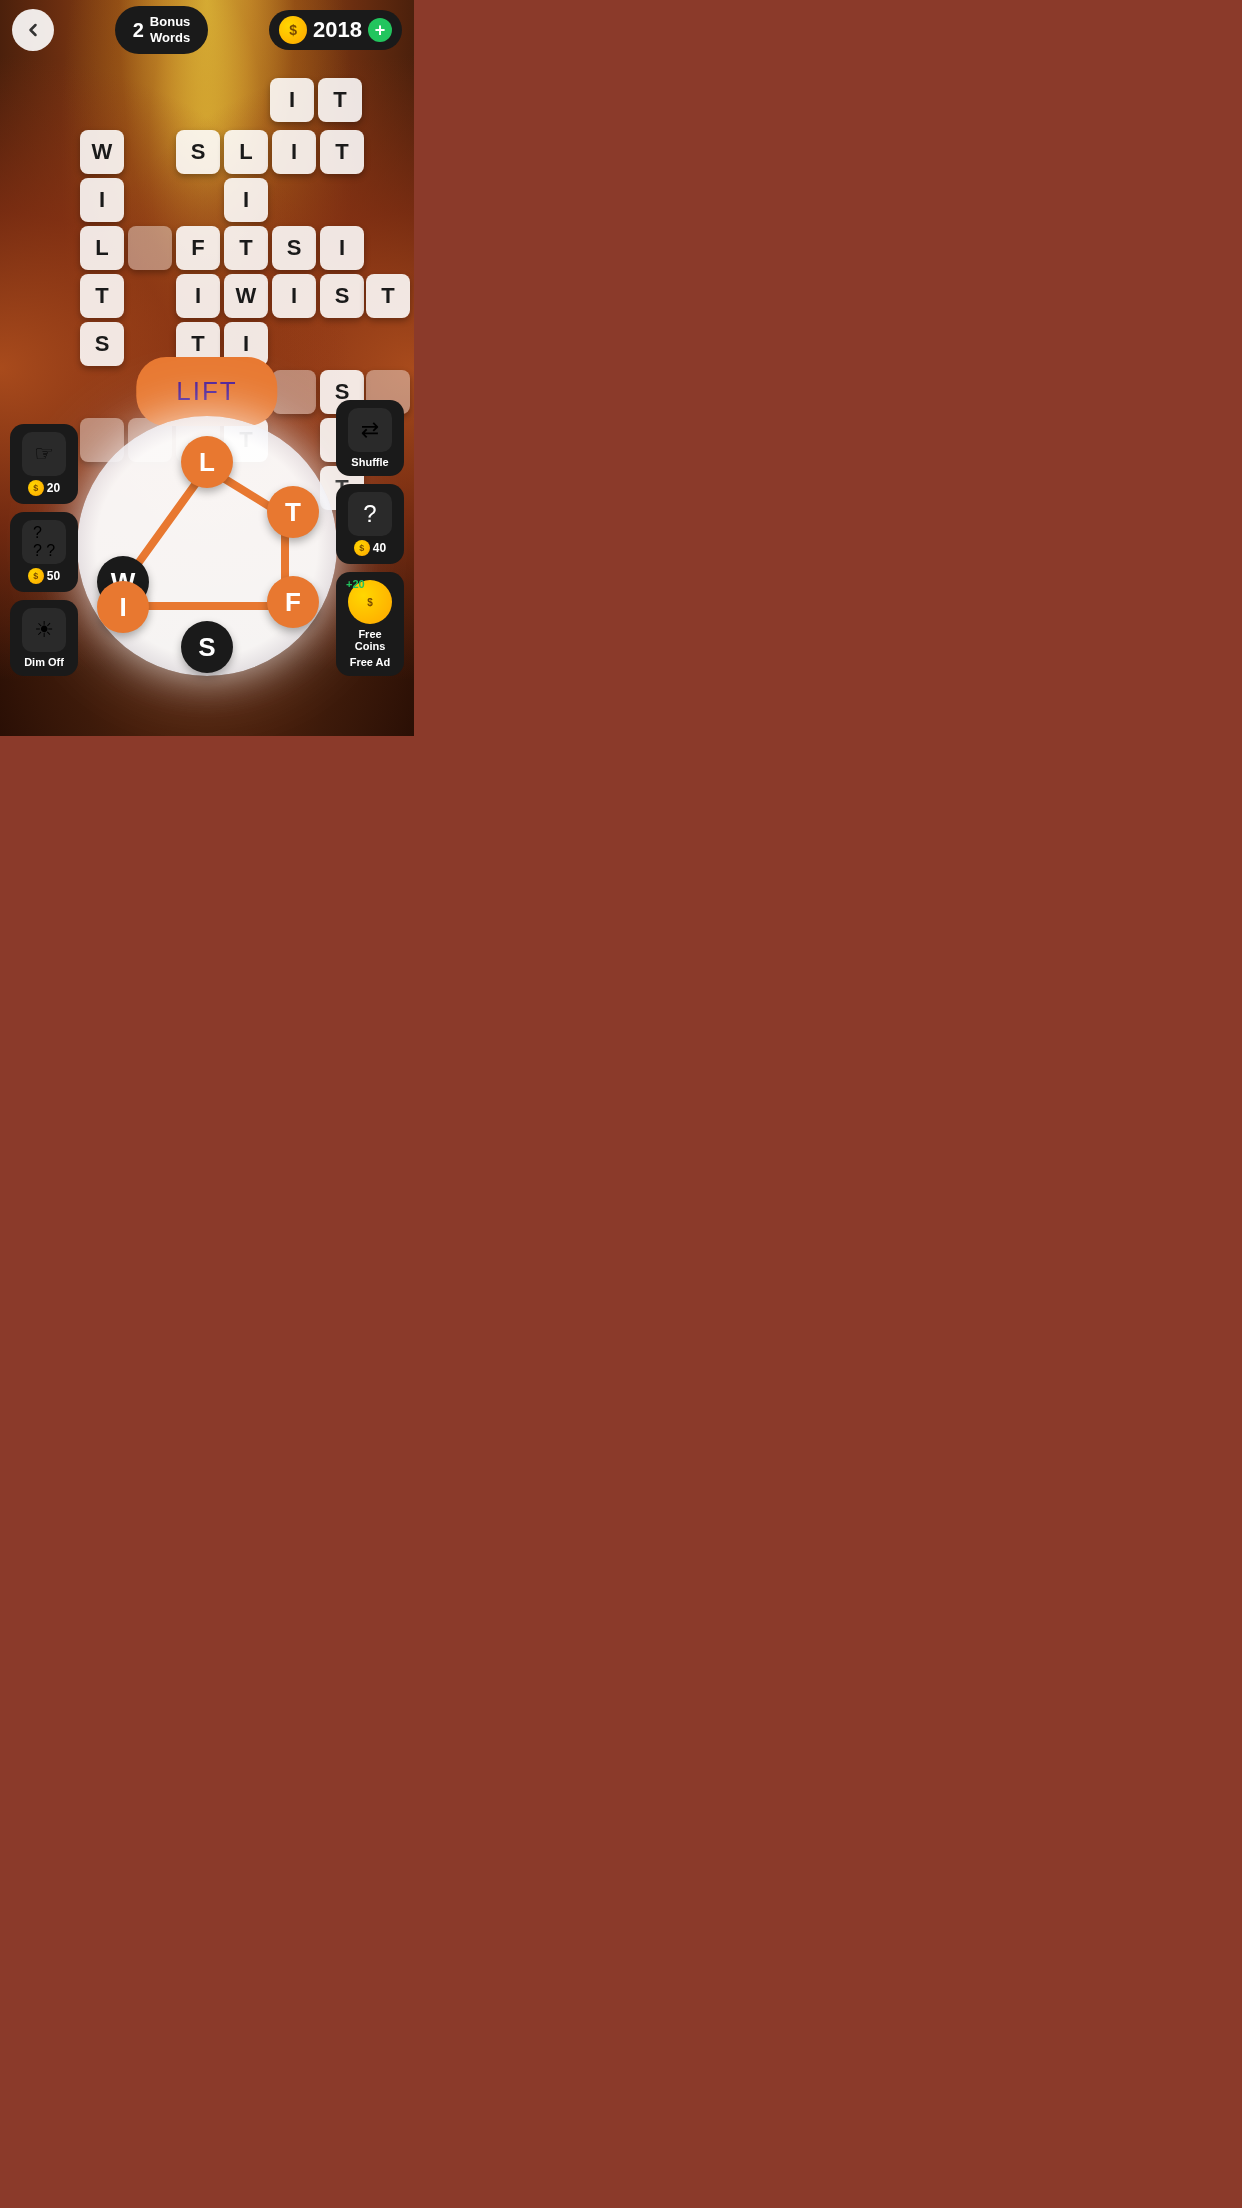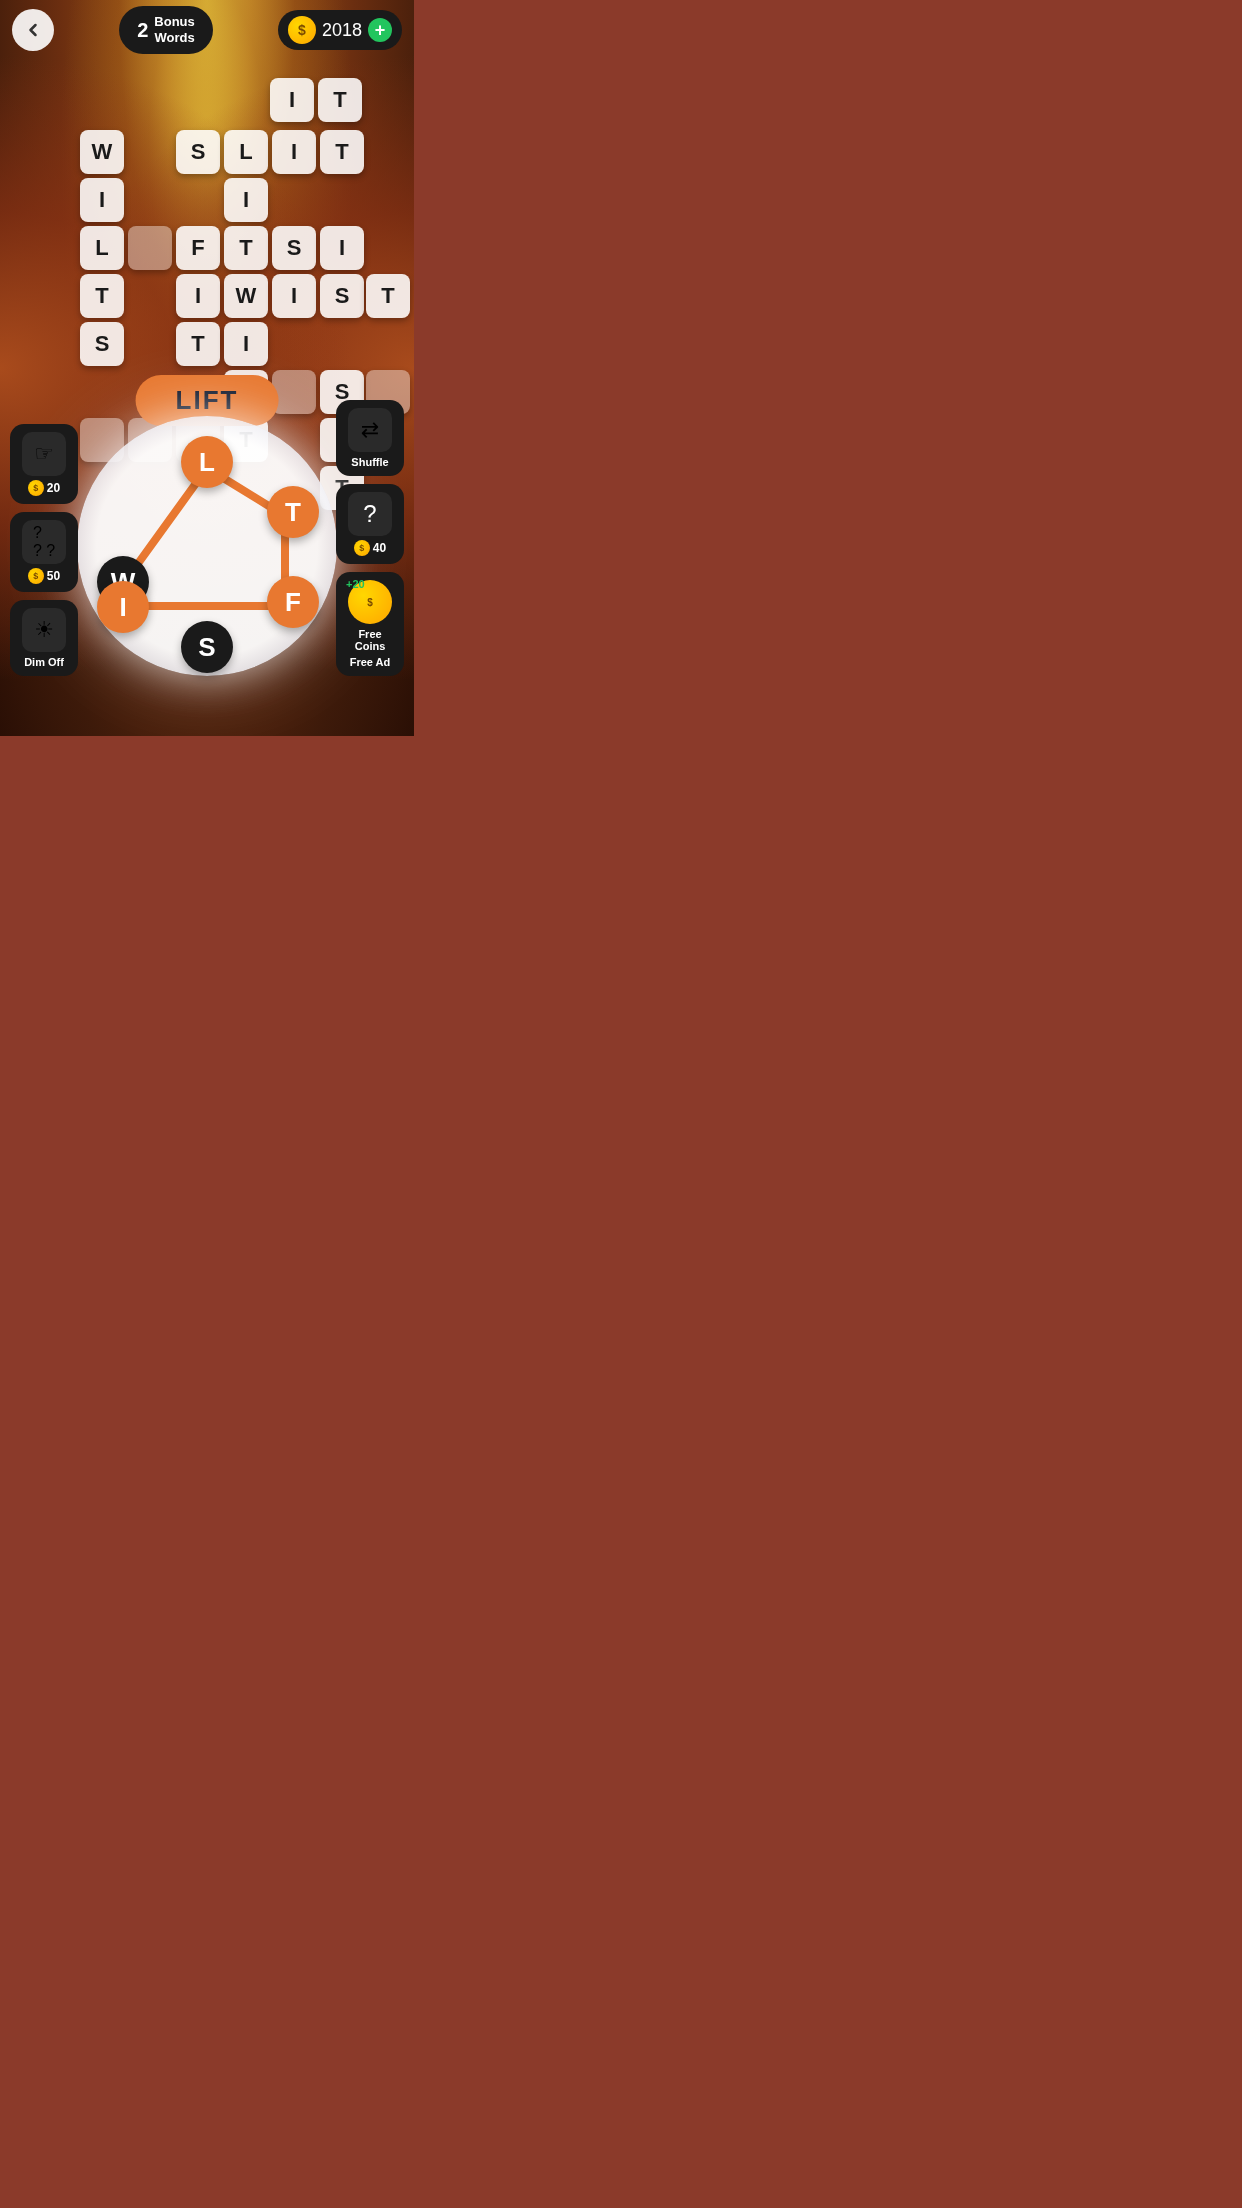--- a/index.html
+++ b/index.html
@@ -95,21 +95,21 @@
       height: 28px;
       border-radius: 50%;
       background: radial-gradient(circle at 35% 35%, #FFD700, #FFA500);
       display: flex;
       align-items: center;
       justify-content: center;
       font-size: 14px;
       font-weight: 900;
       color: #7a4a00;
     }
-    .coins-count { font-size: 18px; font-weight: 400; }
+    .coins-count { font-size: 22px; font-weight: 700; }
     .add-coin-btn {
       width: 24px;
       height: 24px;
       border-radius: 50%;
       background: #22c55e;
       color: white;
       border: none;
       font-size: 18px;
       font-weight: 900;
       display: flex;
@@ -139,24 +139,24 @@
     }
 
     
     .current-word {
       position: absolute;
       bottom: 310px;
       left: 50%;
       transform: translateX(-50%);
       background: #e87830;
       border-radius: 30px;
-      padding: 10px 40px;
+      padding: 19px 40px;
       font-size: 26px;
-      font-weight: 700;
-      color: #0f172a;
+      font-weight: 400;
+      color: #4c1d95;
       letter-spacing: 2px;
       z-index: 5;
     }
 
     
     .wheel-area {
       position: absolute;
       bottom: 60px;
       left: 50%;
       transform: translateX(-50%);

